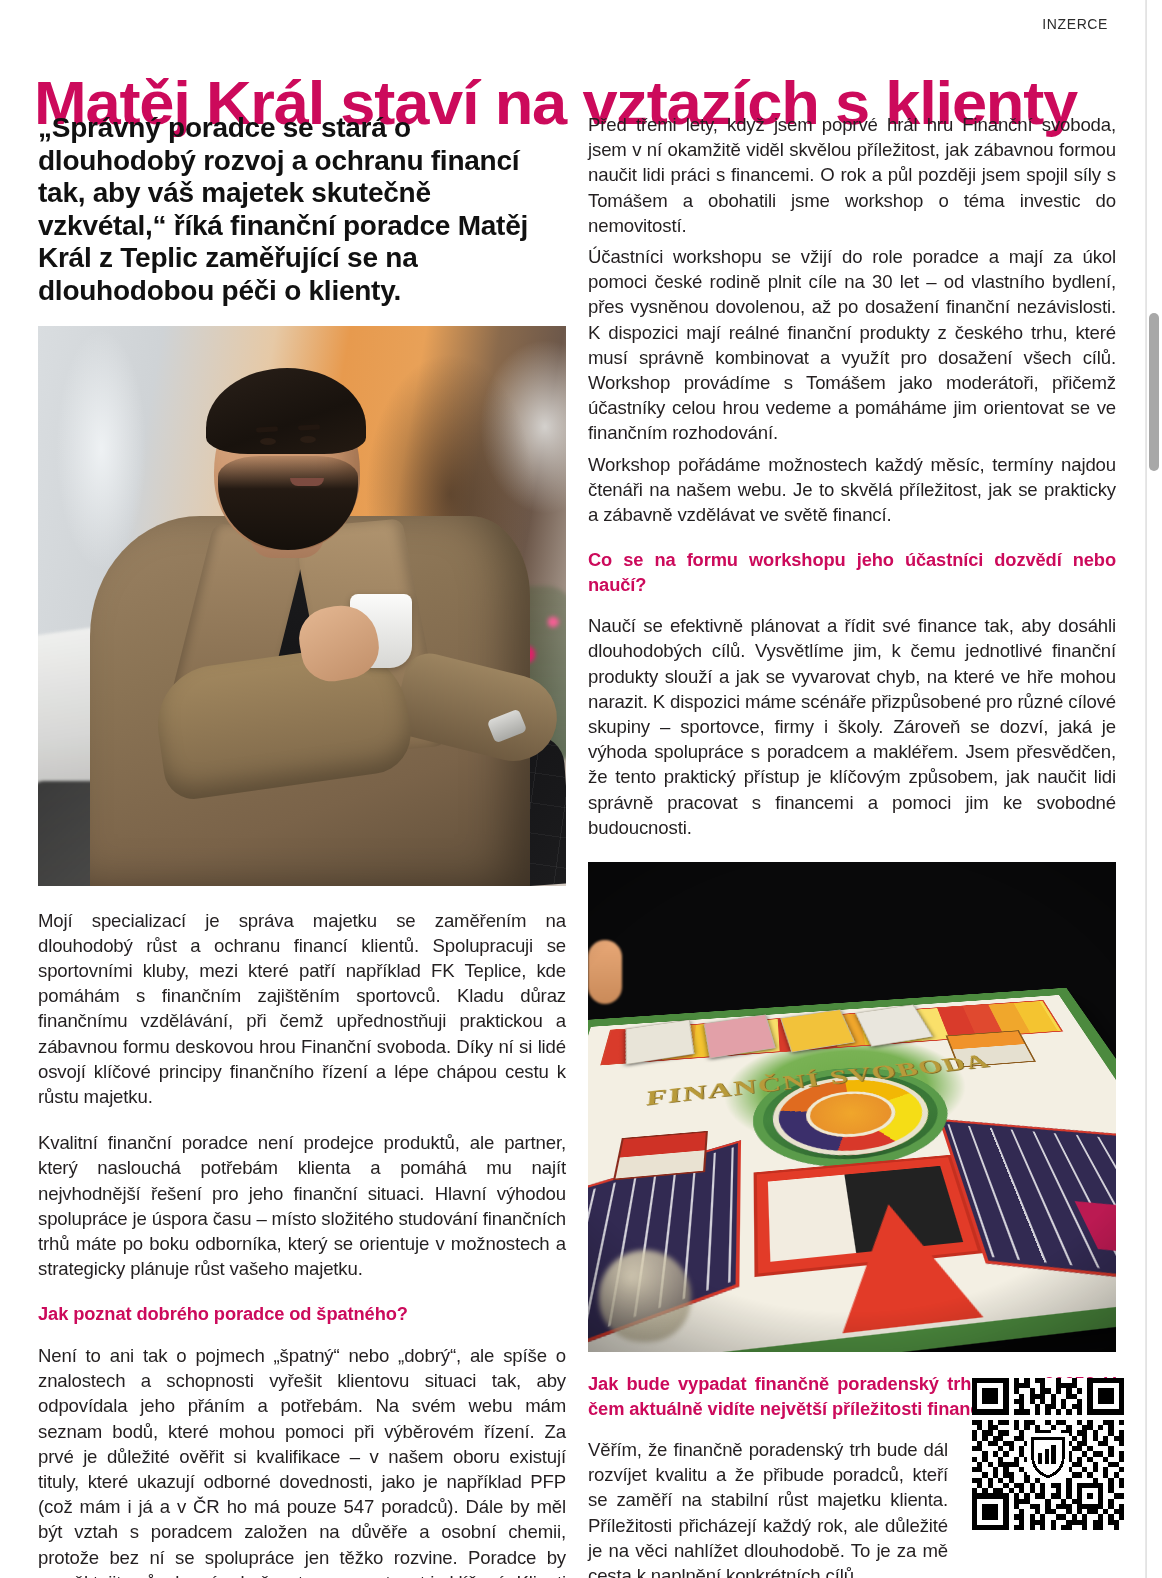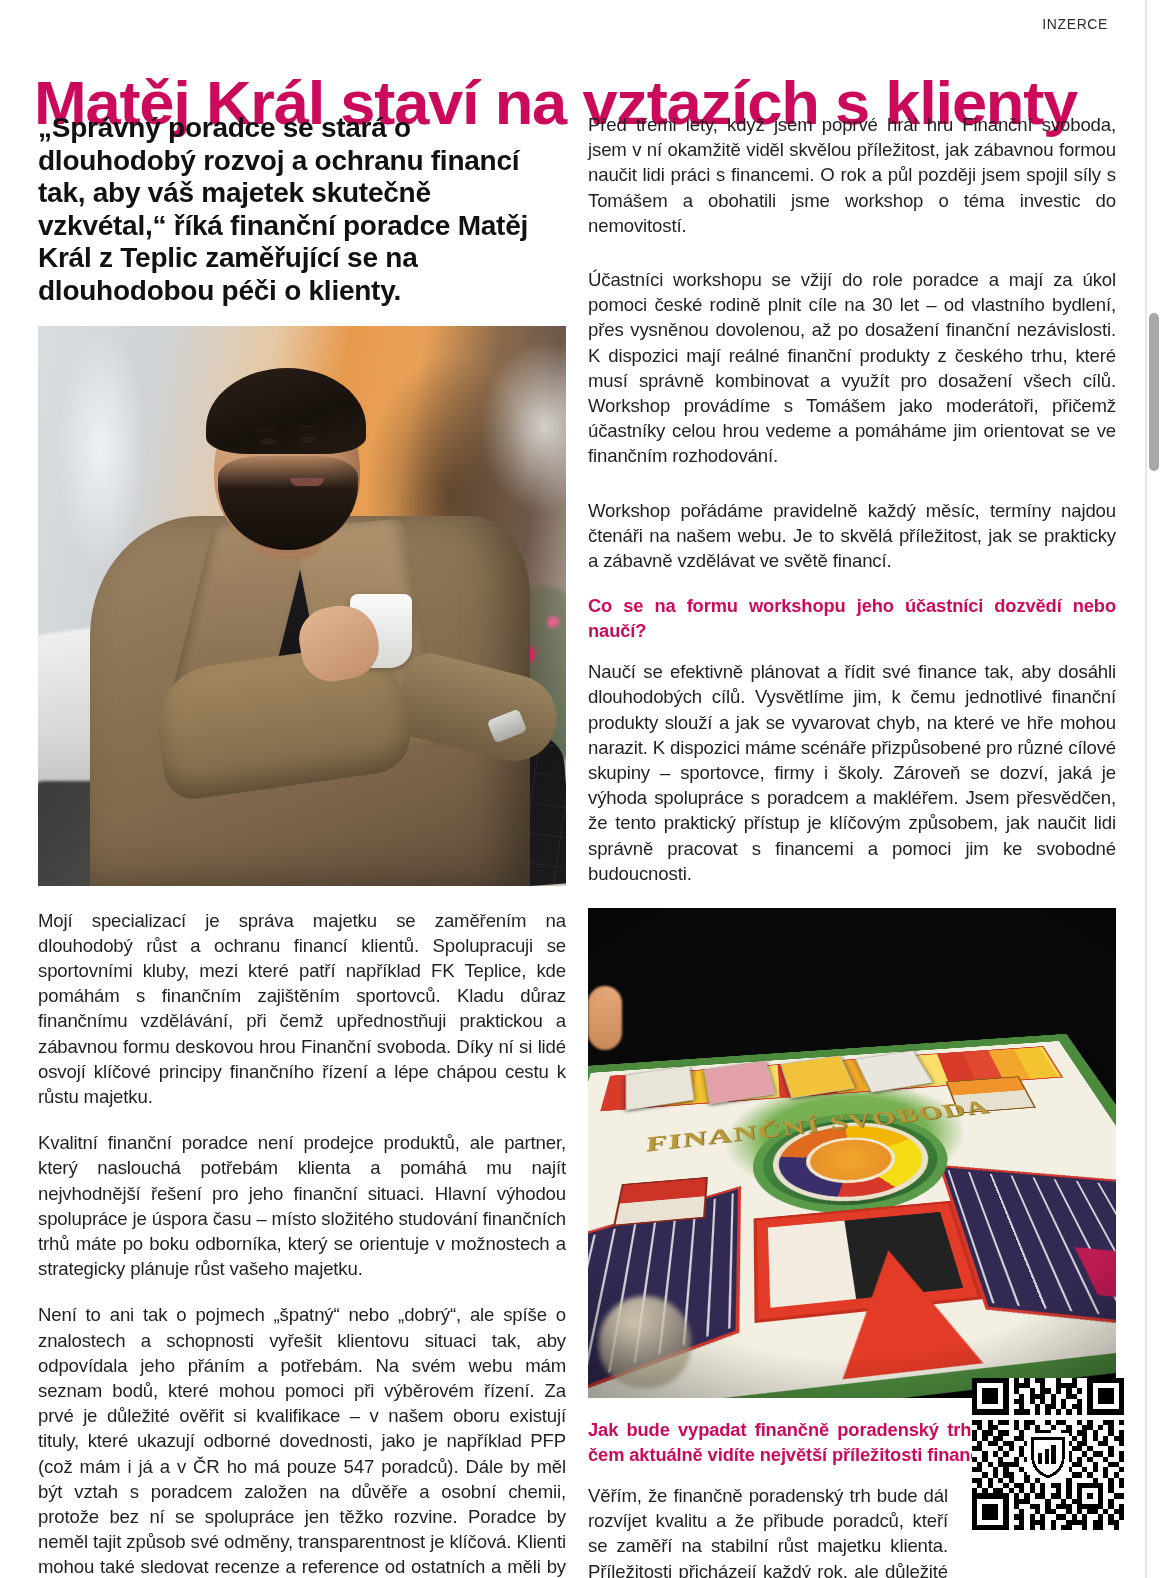--- a/index.html
+++ b/index.html
@@ -88,21 +88,21 @@
     font-weight: 400;
     font-size: 18.6px;
     line-height: 25.2px;
     color: #231f20;
     text-align: justify;
     margin: 0;
     letter-spacing: -0.15px;
     -webkit-hyphens: none;
     hyphens: none;
   }
-  .a + .a { margin-top: 29px; }
+  .a + .a { margin-top: 6px; }
   .q + .a { margin-top: 16px; }
   .block + .block { margin-top: 21px; }
 
   
   .photo {
     position: relative;
     overflow: hidden;
     background: #cfc9c2;
   }
   .photo-portrait {
@@ -523,31 +523,32 @@
 
     <div class="block">
       <p class="a">Mojí specializací je správa majetku se zaměřením na dlouhodobý růst a ochranu financí klientů. Spolupracuji se sportovními kluby, mezi které patří například FK Teplice, kde pomáhám s finančním zajištěním sportovců. Kladu důraz finančnímu vzdělávání, při čemž upřednostňuji praktickou a zábavnou formu deskovou hrou Finanční svoboda. Díky ní si lidé osvojí klíčové principy finančního řízení a lépe chápou cestu k růstu majetku.</p>
     </div>
 
     <div class="block">
       <p class="a">Kvalitní finanční poradce není prodejce produktů, ale partner, který naslouchá potřebám klienta a pomáhá mu najít nejvhodnější řešení pro jeho finanční situaci. Hlavní výhodou spolupráce je úspora času – místo složitého studování finančních trhů máte po boku odborníka, který se orientuje v možnostech a strategicky plánuje růst vašeho majetku.</p>
     </div>
 
     <div class="block">
+      <p class="q">Jak poznat dobrého poradce od špatného?</p>
       <p class="a">Není to ani tak o pojmech „špatný“ nebo „dobrý“, ale spíše o znalostech a schopnosti vyřešit klientovu situaci tak, aby odpovídala jeho přáním a potřebám. Na svém webu mám seznam bodů, které mohou pomoci při výběrovém řízení. Za prvé je důležité ověřit si kvalifikace – v našem oboru existují tituly, které ukazují odborné dovednosti, jako je například PFP (což mám i já a v ČR ho má pouze 547 poradců). Dále by měl být vztah s poradcem založen na důvěře a osobní chemii, protože bez ní se spolupráce jen těžko rozvine. Poradce by neměl tajit způsob své odměny, transparentnost je klíčová. Klienti mohou také sledovat recenze a reference od ostatních a měli by počítat s dlouhodobou a průběžnou podporou, nejen s jednorázovým poradenstvím.</p>
     </div>
 
   </div>
 
   <div class="col col-right">
 
     <div class="block">
       <p class="a">Před třemi lety, když jsem poprvé hrál hru Finanční svoboda, jsem v ní okamžitě viděl skvělou příležitost, jak zábavnou formou naučit lidi práci s financemi. O rok a půl později jsem spojil síly s Tomášem a obohatili jsme workshop o téma investic do nemovitostí.</p>
       <p class="a">Účastníci workshopu se vžijí do role poradce a mají za úkol pomoci české rodině plnit cíle na 30 let – od vlastního bydlení, přes vysněnou dovolenou, až po dosažení finanční nezávislosti. K dispozici mají reálné finanční produkty z českého trhu, které musí správně kombinovat a využít pro dosažení všech cílů. Workshop provádíme s Tomášem jako moderátoři, přičemž účastníky celou hrou vedeme a pomáháme jim orientovat se ve finančním rozhodování.</p>
-      <p class="a">Workshop pořádáme pravidelně každý měsíc, termíny najdou čtenáři na našem webu. Je to skvělá příležitost, jak se prakticky a zábavně vzdělávat ve světě financí.</p>
+      <p class="a">Workshop pořádáme možnostech každý měsíc, termíny najdou čtenáři na našem webu. Je to skvělá příležitost, jak se prakticky a zábavně vzdělávat ve světě financí.</p>
     </div>
 
     <div class="block">
       <p class="q">Co se na formu workshopu jeho účastníci dozvědí nebo naučí?</p>
       <p class="a">Naučí se efektivně plánovat a řídit své finance tak, aby dosáhli dlouhodobých cílů. Vysvětlíme jim, k čemu jednotlivé finanční produkty slouží a jak se vyvarovat chyb, na které ve hře mohou narazit. K dispozici máme scénáře přizpůsobené pro různé cílové skupiny – sportovce, firmy i školy. Zároveň se dozví, jaká je výhoda spolupráce s poradcem a makléřem. Jsem přesvědčen, že tento praktický přístup je klíčovým způsobem, jak naučit lidi správně pracovat s financemi a pomoci jim ke svobodné budoucnosti.</p>
     </div>
 
     <div class="photo photo-board">
       <div class="bg-dark"></div>
       <div class="bg-board">

